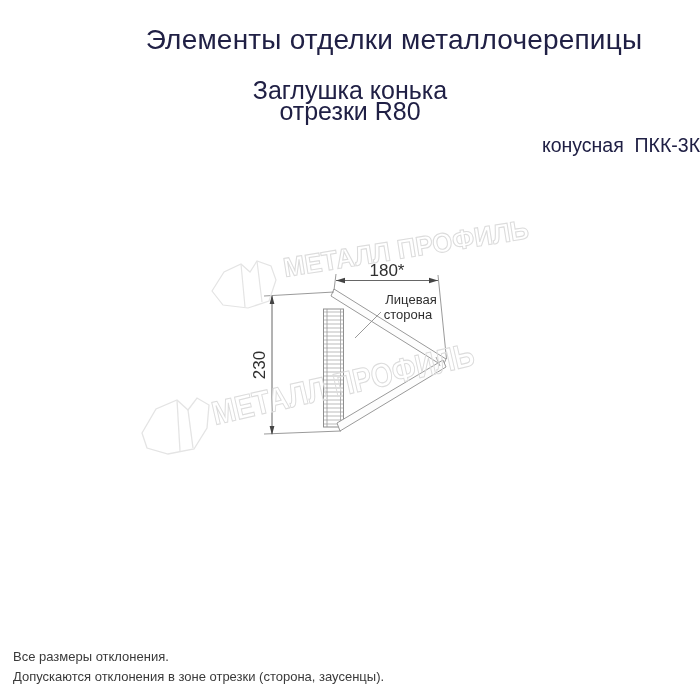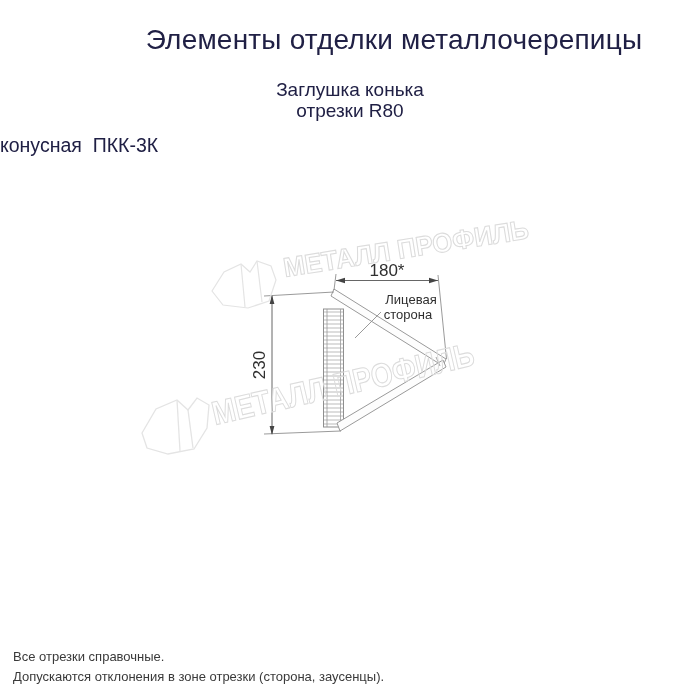--- a/index.html
+++ b/index.html
@@ -6,24 +6,24 @@
   .canvas{
     position:relative;width:700px;height:700px;background:#fff;overflow:hidden;
     font-family:"Liberation Sans",sans-serif;color:#222;
   }
   .page-title{
     position:absolute;top:24px;left:0;width:700px;text-align:center;
     font-size:28px;font-weight:400;color:#202045;letter-spacing:0.2px;padding-left:44px;
   }
   .product-name{
     position:absolute;top:80px;left:0;width:700px;text-align:center;
-    font-size:19px;line-height:20.5px;color:#202045;
+    font-size:25px;line-height:20.5px;color:#202045;
   }
   .product-code{
-    position:absolute;top:134px;left:0;width:700px;text-align:left;
+    position:absolute;top:134px;left:0;width:700px;text-align:right;
     font-size:19.5px;color:#202045;white-space:pre;
   }
   .drawing-svg{position:absolute;left:0;top:0;width:700px;height:700px;}
   .footer{
     position:absolute;left:13px;top:647px;width:660px;
     font-size:13px;line-height:20px;color:#3a3a3a;
   }
   .wm-text{
     font-family:"Liberation Sans",sans-serif;font-weight:bold;
     fill:none;stroke:#dcdcdc;stroke-width:1.1px;
@@ -97,17 +97,17 @@
         <path d="M142 433 L156 409 L177 400 L188 410 L197 398 L209 405 L207 428 L194 449 L168 454 L147 448 Z"></path>
         <path d="M177 400 L180 451"></path>
         <path d="M188 410 L193 448"></path>
       </g>
       <text class="wm-text" font-size="33" textLength="268" lengthAdjust="spacingAndGlyphs" transform="translate(215 425) rotate(-13)">МЕТАЛЛ ПРОФИЛЬ</text>
     </g>
 
   </svg>
 
   <div class="footer">
-    <div>Все отрезки справочные.</div>
+    <div>Все размеры отклонения.</div>
     <div>Допускаются отклонения в зоне отрезки (сторона, заусенцы).</div>
   </div>
 
 </div>
 
 </body></html>

